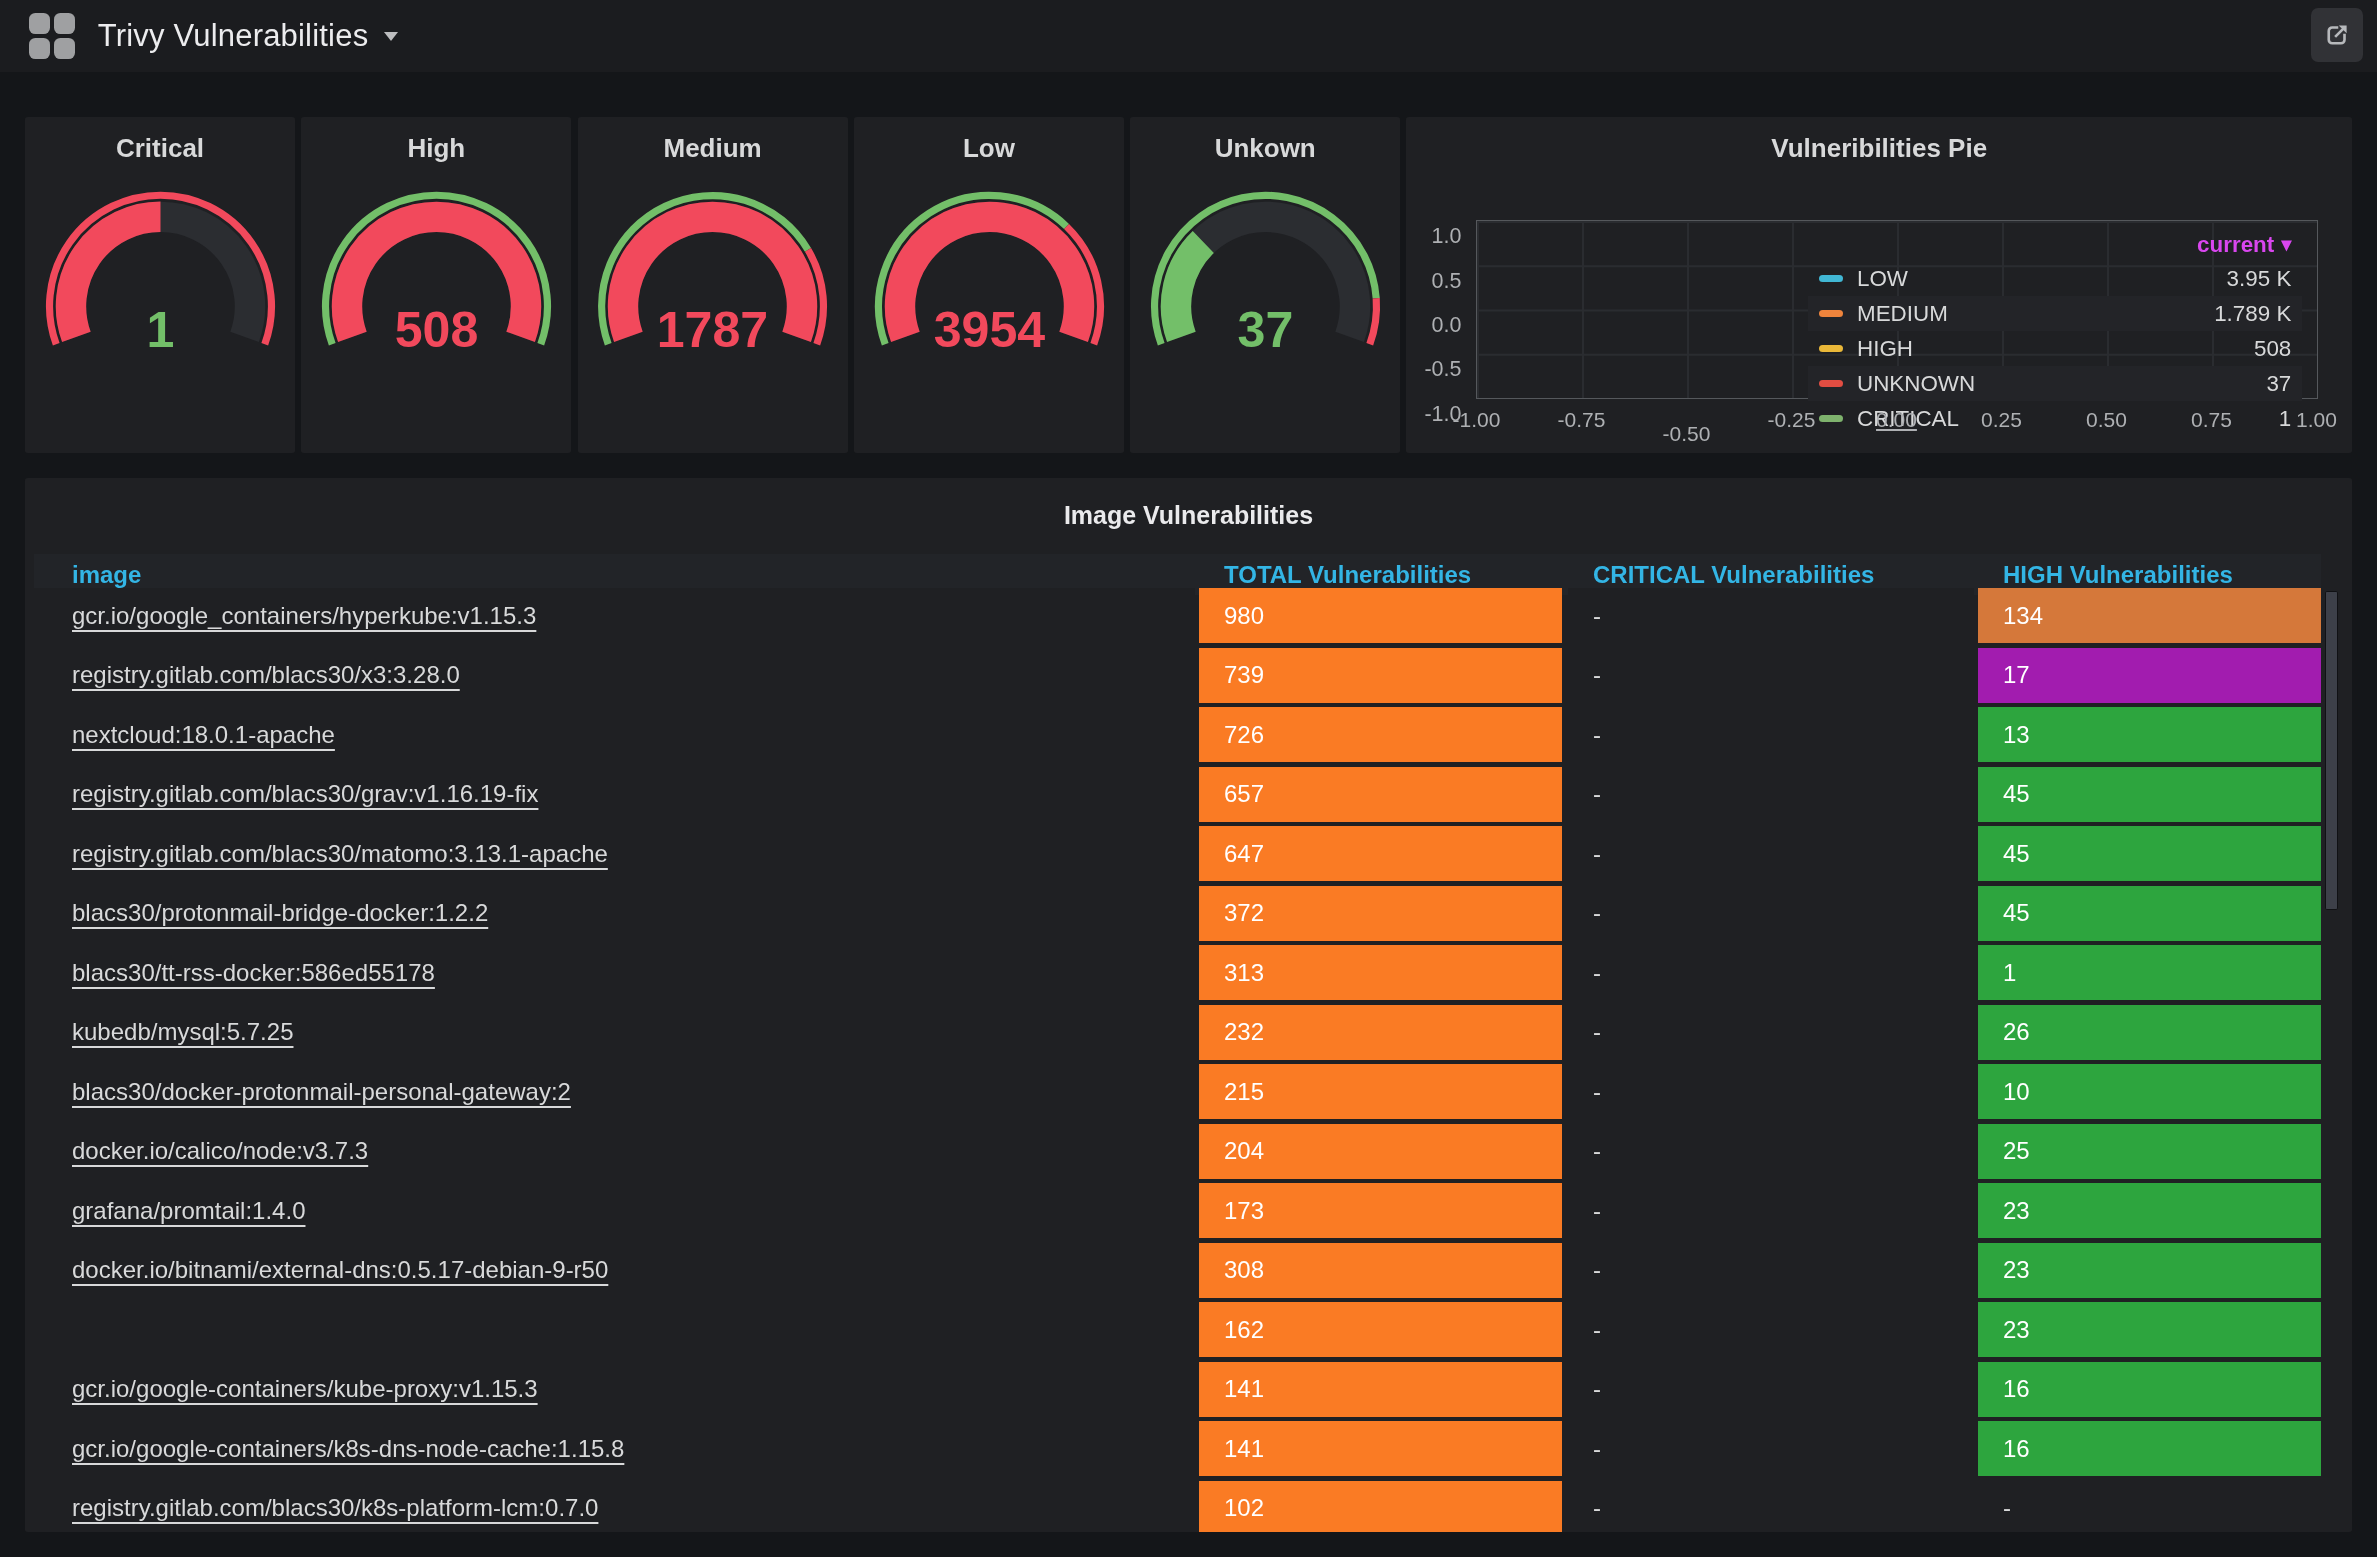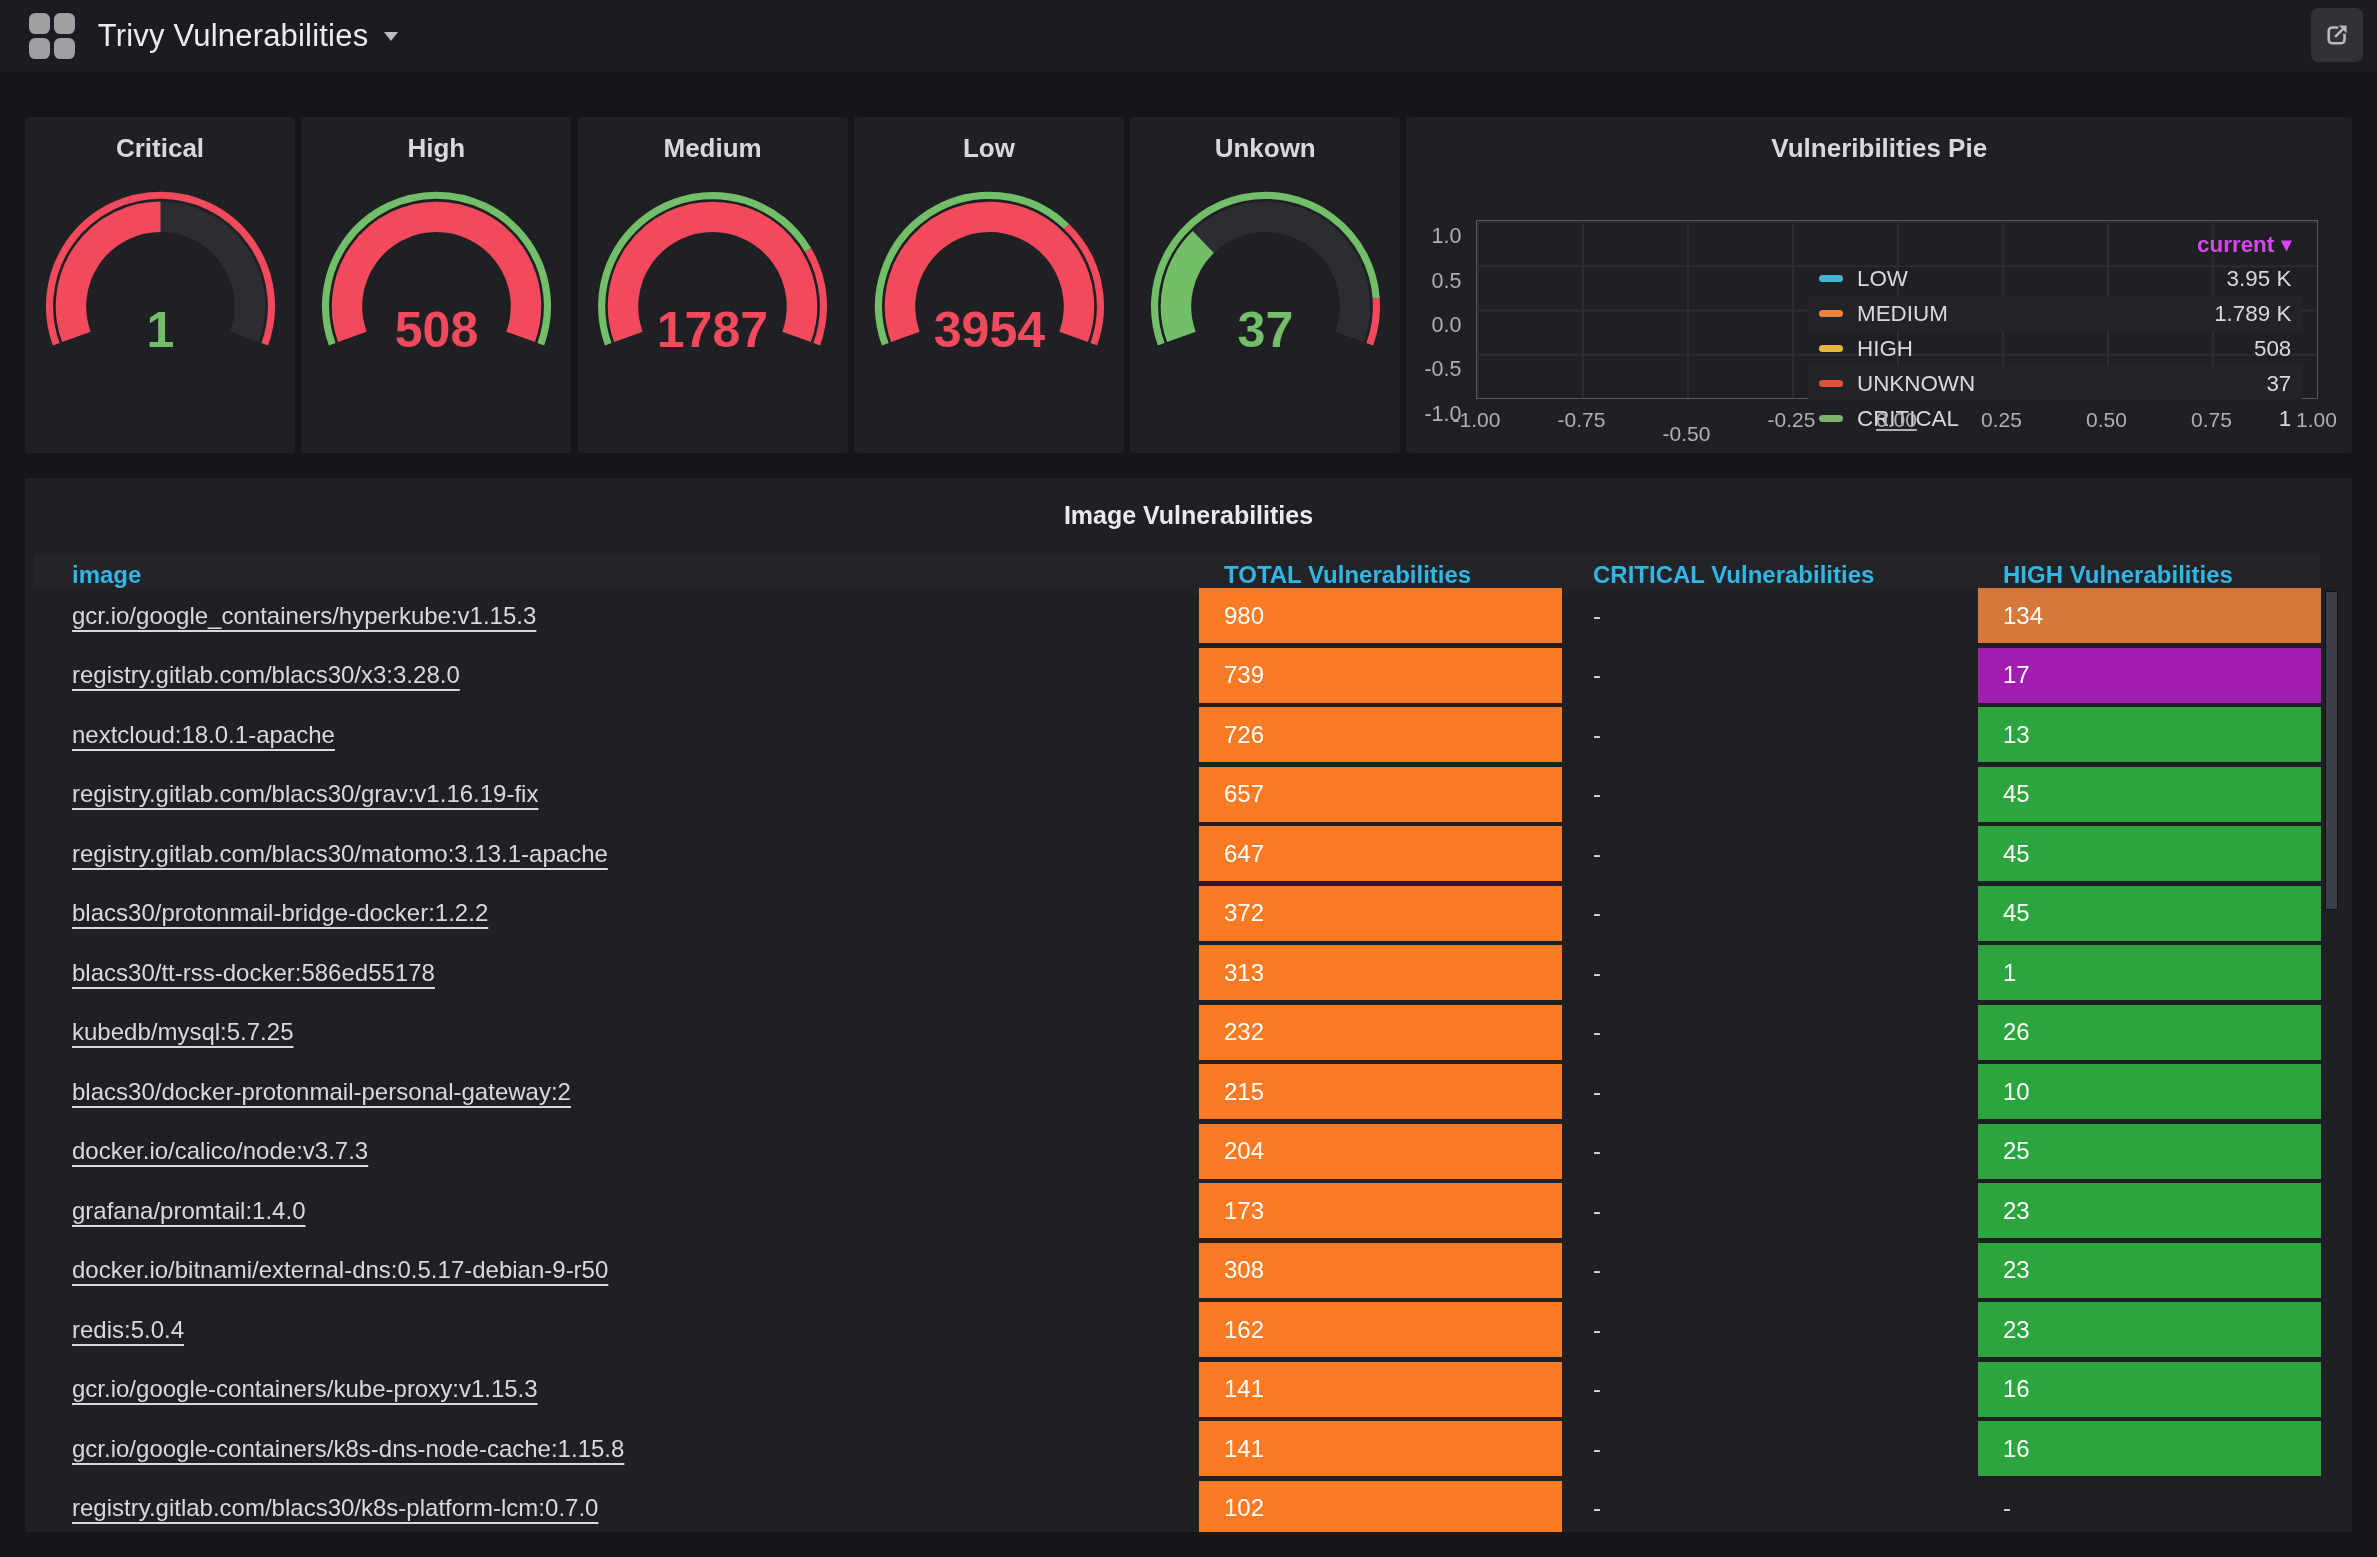--- a/index.html
+++ b/index.html
@@ -277,23 +277,20 @@
       </div>
       <div class="trow">
         <div class="cell c-img">
           <a>docker.io/bitnami/external-dns:0.5.17-debian-9-r50</a>
         </div>
         <div class="cell c-tot">308</div>
         <div class="cell c-cri">-</div>
         <div class="cell c-hig" style="background:#2da53e">23</div>
       </div>
       <div class="trow">
-        <div class="cell c-img">
-          <a>redis:5.0.4</a>
-        </div>
         <div class="cell c-tot">162</div>
         <div class="cell c-cri">-</div>
         <div class="cell c-hig" style="background:#2da53e">23</div>
       </div>
       <div class="trow">
         <div class="cell c-img">
           <a>gcr.io/google-containers/kube-proxy:v1.15.3</a>
         </div>
         <div class="cell c-tot">141</div>
         <div class="cell c-cri">-</div>

